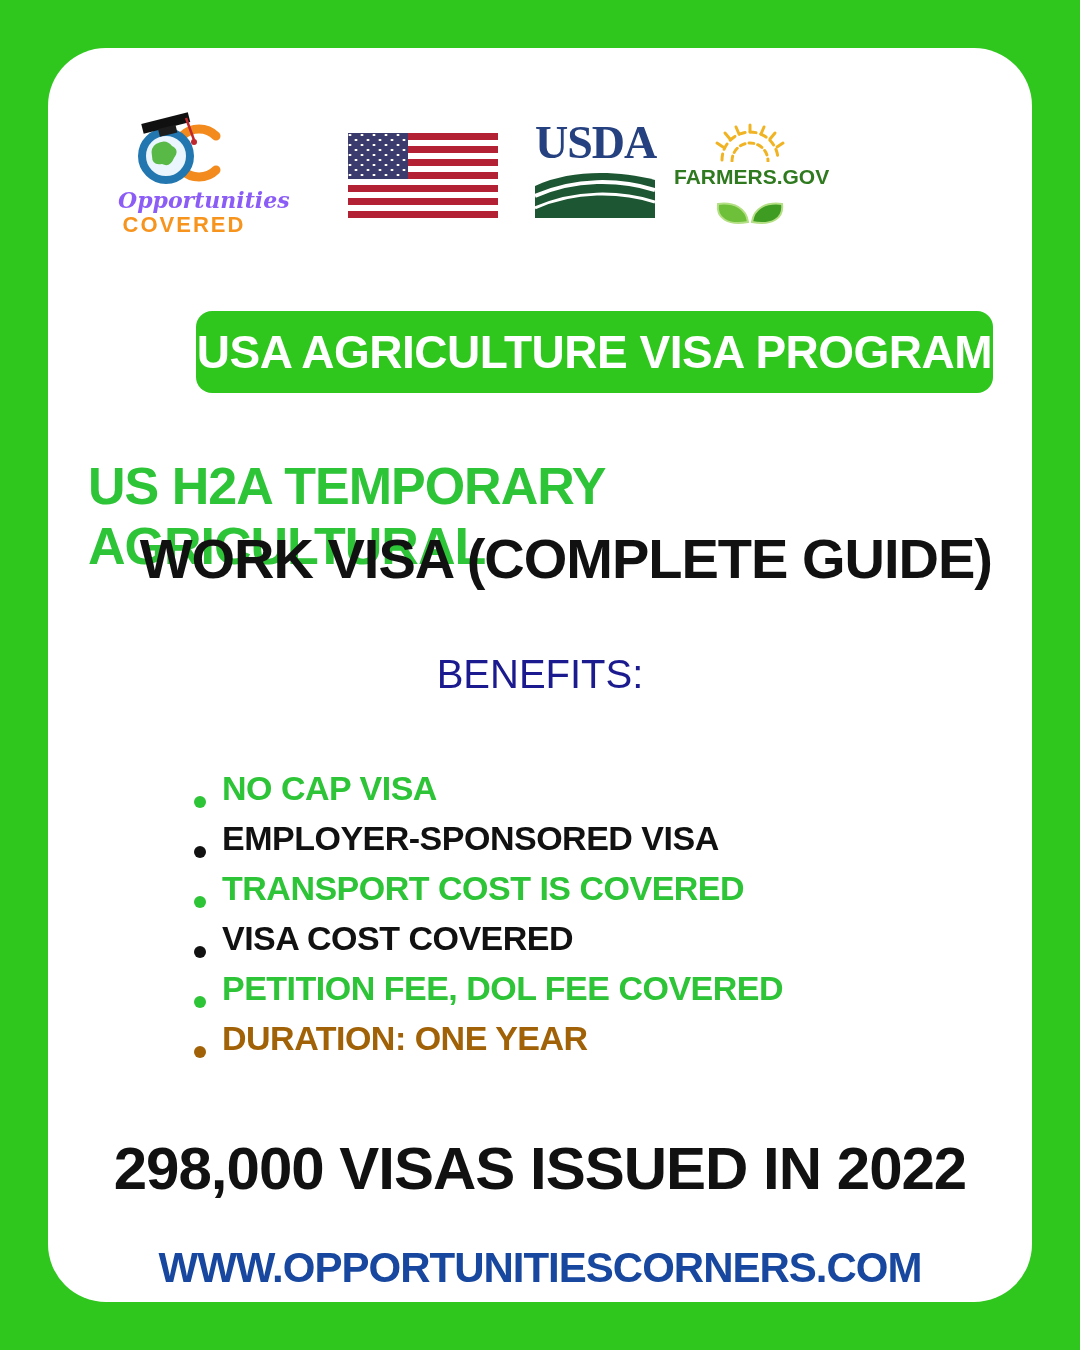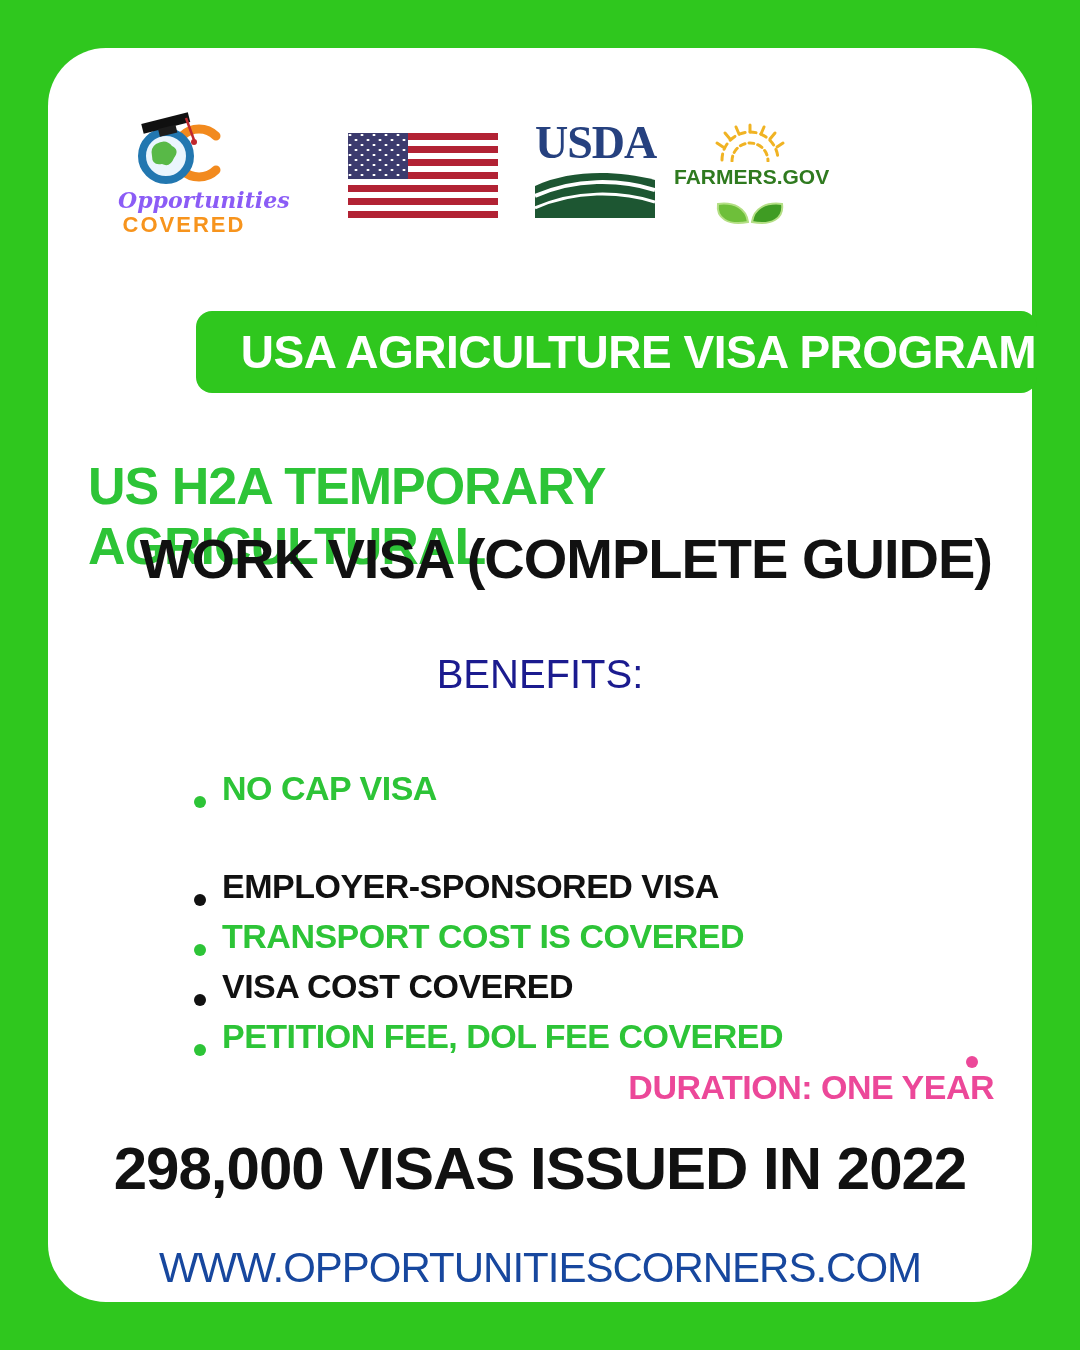--- a/index.html
+++ b/index.html
@@ -25,38 +25,38 @@
     background-image:radial-gradient(#fff 1.2px,transparent 1.8px),radial-gradient(#fff 1.2px,transparent 1.8px);
     background-size:12px 10px,12px 10px;background-position:2px 2px,8px 7px;
   }
   .usda{position:absolute;left:487px;top:72px;width:120px;text-align:center;}
   .usda-text{font-family:"Liberation Serif",serif;font-weight:700;font-size:46px;line-height:46px;letter-spacing:-1px;}
   .farmers{position:absolute;left:626px;top:74px;width:152px;text-align:center;}
   .farmers-text{font-weight:700;font-size:21px;line-height:22px;letter-spacing:0px;}
   
   .banner{
     position:absolute;left:148px;top:263px;width:797px;height:82px;border-radius:16px;
-    font-weight:700;font-size:46px;line-height:82px;text-align:center;letter-spacing:-0.5px;padding-left:44px;
+    font-weight:700;font-size:46px;line-height:82px;text-align:center;letter-spacing:-0.5px;
   }
   
   .headline1{position:absolute;left:40px;right:40px;top:408px;text-align:left;
     font-weight:700;font-size:52px;letter-spacing:-1px;}
   .headline2{position:absolute;left:40px;right:40px;top:478px;text-align:right;
     font-weight:700;font-size:56px;letter-spacing:-1px;}
   
   .benefits-title{position:absolute;left:40px;right:40px;top:604px;text-align:center;
     font-weight:400;font-size:40px;}
   .benefits-list{position:absolute;left:146px;top:710px;width:800px;}
   .benefit{display:flex;align-items:flex-end;height:50px;font-weight:700;font-size:34px;letter-spacing:-0.5px;}
   .dot{width:12px;height:12px;border-radius:50%;background:currentColor;margin-right:16px;flex:0 0 auto;}
   
   .stats{position:absolute;left:40px;right:40px;top:1086px;text-align:center;
     font-weight:700;font-size:60px;letter-spacing:-1px;}
   .website{position:absolute;left:40px;right:40px;top:1196px;text-align:center;
-    font-weight:400;font-size:42px;letter-spacing:-1px;}
+    font-weight:700;font-size:42px;letter-spacing:-1px;}
 </style>
 </head>
 <body>
 
 <div class="page">
   <div class="card">
 
     <div class="oc-logo">
       <svg class="oc-mark" width="116" height="80" viewBox="0 0 116 80">
         <path d="M 90 28 A 24 24 0 1 0 90 62" fill="none" stroke="#f28a1e" stroke-width="9" stroke-linecap="round"></path>
@@ -112,37 +112,37 @@
     <div class="headline1" style="color: rgb(45, 196, 55);">US H2A TEMPORARY AGRICULTURAL</div>
     <div class="headline2" style="color: rgb(17, 17, 17);">WORK VISA (COMPLETE GUIDE)</div>
 
     <div class="benefits-title" style="color: rgb(27, 27, 143);">BENEFITS:</div>
 
     <div class="benefits-list">
       <div class="benefit" style="color: rgb(45, 196, 55);">
         <span class="dot"></span>
         <span>NO CAP VISA</span>
       </div>
-      <div class="benefit" style="color: rgb(17, 17, 17); margin-top: 48px;">
+      <div class="benefit" style="color: rgb(17, 17, 17);">
         <span class="dot"></span>
         <span>EMPLOYER-SPONSORED VISA</span>
       </div>
       <div class="benefit" style="color: rgb(45, 196, 55);">
         <span class="dot"></span>
         <span>TRANSPORT COST IS COVERED</span>
       </div>
       <div class="benefit" style="color: rgb(17, 17, 17);">
         <span class="dot"></span>
         <span>VISA COST COVERED</span>
       </div>
       <div class="benefit" style="color: rgb(45, 196, 55);">
         <span class="dot"></span>
         <span>PETITION FEE, DOL FEE COVERED</span>
       </div>
-      <div class="benefit" style="color: #ec4899; flex-direction: column;">
+      <div class="benefit" style="color: #a16207;">
         <span class="dot"></span>
         <span>DURATION: ONE YEAR</span>
       </div>
     </div>
 
     <div class="stats" style="color: rgb(17, 17, 17);">298,000 VISAS ISSUED IN 2022</div>
     <div class="website" style="color: rgb(23, 71, 158);">WWW.OPPORTUNITIESCORNERS.COM</div>
 
   </div>
 </div>

